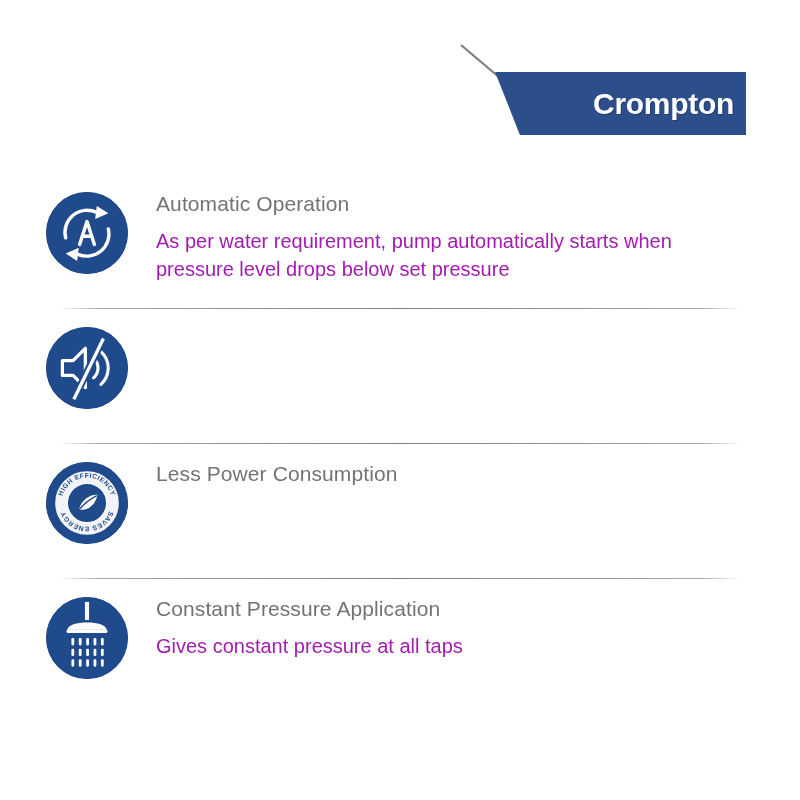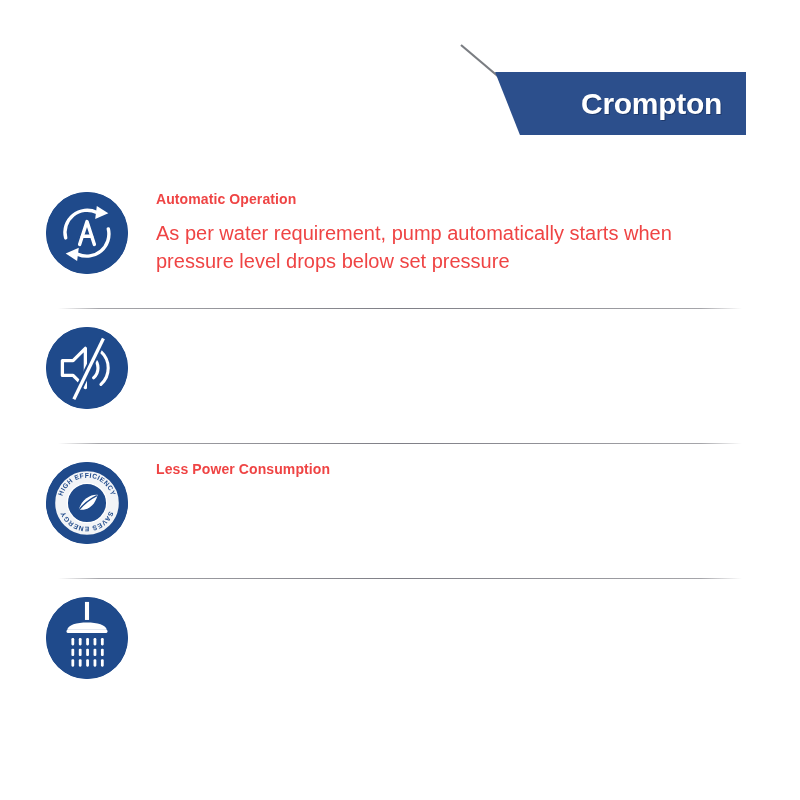--- a/index.html
+++ b/index.html
@@ -37,21 +37,21 @@
     top: 72px;
     width: 254px;
     height: 63px;
     background: #2c4f8c;
     -webkit-clip-path: polygon(1.2% 0%, 100% 0%, 100% 100%, 11.0% 100%);
     clip-path: polygon(1.2% 0%, 100% 0%, 100% 100%, 11.0% 100%);
     display: flex;
     align-items: center;
     justify-content: flex-end;
     box-sizing: border-box;
-    padding-right: 24px;
+    padding-right: 12px;
   }
   .brand-word {
     color: #ffffff;
     font-size: 30px;
     font-weight: bold;
     letter-spacing: -0.3px;
     font-family: "Liberation Sans", sans-serif;
     text-shadow: 1px 1px 0 rgba(20,40,80,0.55);
   }
 
@@ -82,29 +82,29 @@
     height: 82px;
     border-radius: 50%;
     background: #1f4a8b;
     display: block;
   }
   .feature-text {
     flex: 1 1 auto;
     padding-top: 10px;
   }
   .feature-title {
-    color: #ef4444;
-    font-size: 14px;
-    font-weight: bold;
+    color: #737373;
+    font-size: 21px;
+    font-weight: normal;
     margin: 0 0 11px 0;
     letter-spacing: 0.1px;
     line-height: 1.12;
   }
   .feature-desc {
-    color: #ef4444;
+    color: #a21caf;
     font-size: 20px;
     font-weight: normal;
     line-height: 1.44;
     margin: 0;
     max-width: 570px;
   }
   .divider {
     height: 1px;
     margin: 8px 58px 8px 58px;
     background: linear-gradient(to right,
@@ -223,15 +223,19 @@
           <rect x="67" y="63" width="3.4" height="9" rx="1.4"></rect>
 
           <rect x="31" y="76" width="3.4" height="9" rx="1.4"></rect>
           <rect x="40" y="76" width="3.4" height="9" rx="1.4"></rect>
           <rect x="49" y="76" width="3.4" height="9" rx="1.4"></rect>
           <rect x="58" y="76" width="3.4" height="9" rx="1.4"></rect>
           <rect x="67" y="76" width="3.4" height="9" rx="1.4"></rect>
         </g>
       </svg>
     </div>
+    <div class="feature-text">
+      <h3 class="feature-title">Constant Pressure Application</h3>
+      <p class="feature-desc">Gives constant pressure at all taps</p>
+    </div>
   </div>
 
 </div>
 
 </body></html>

